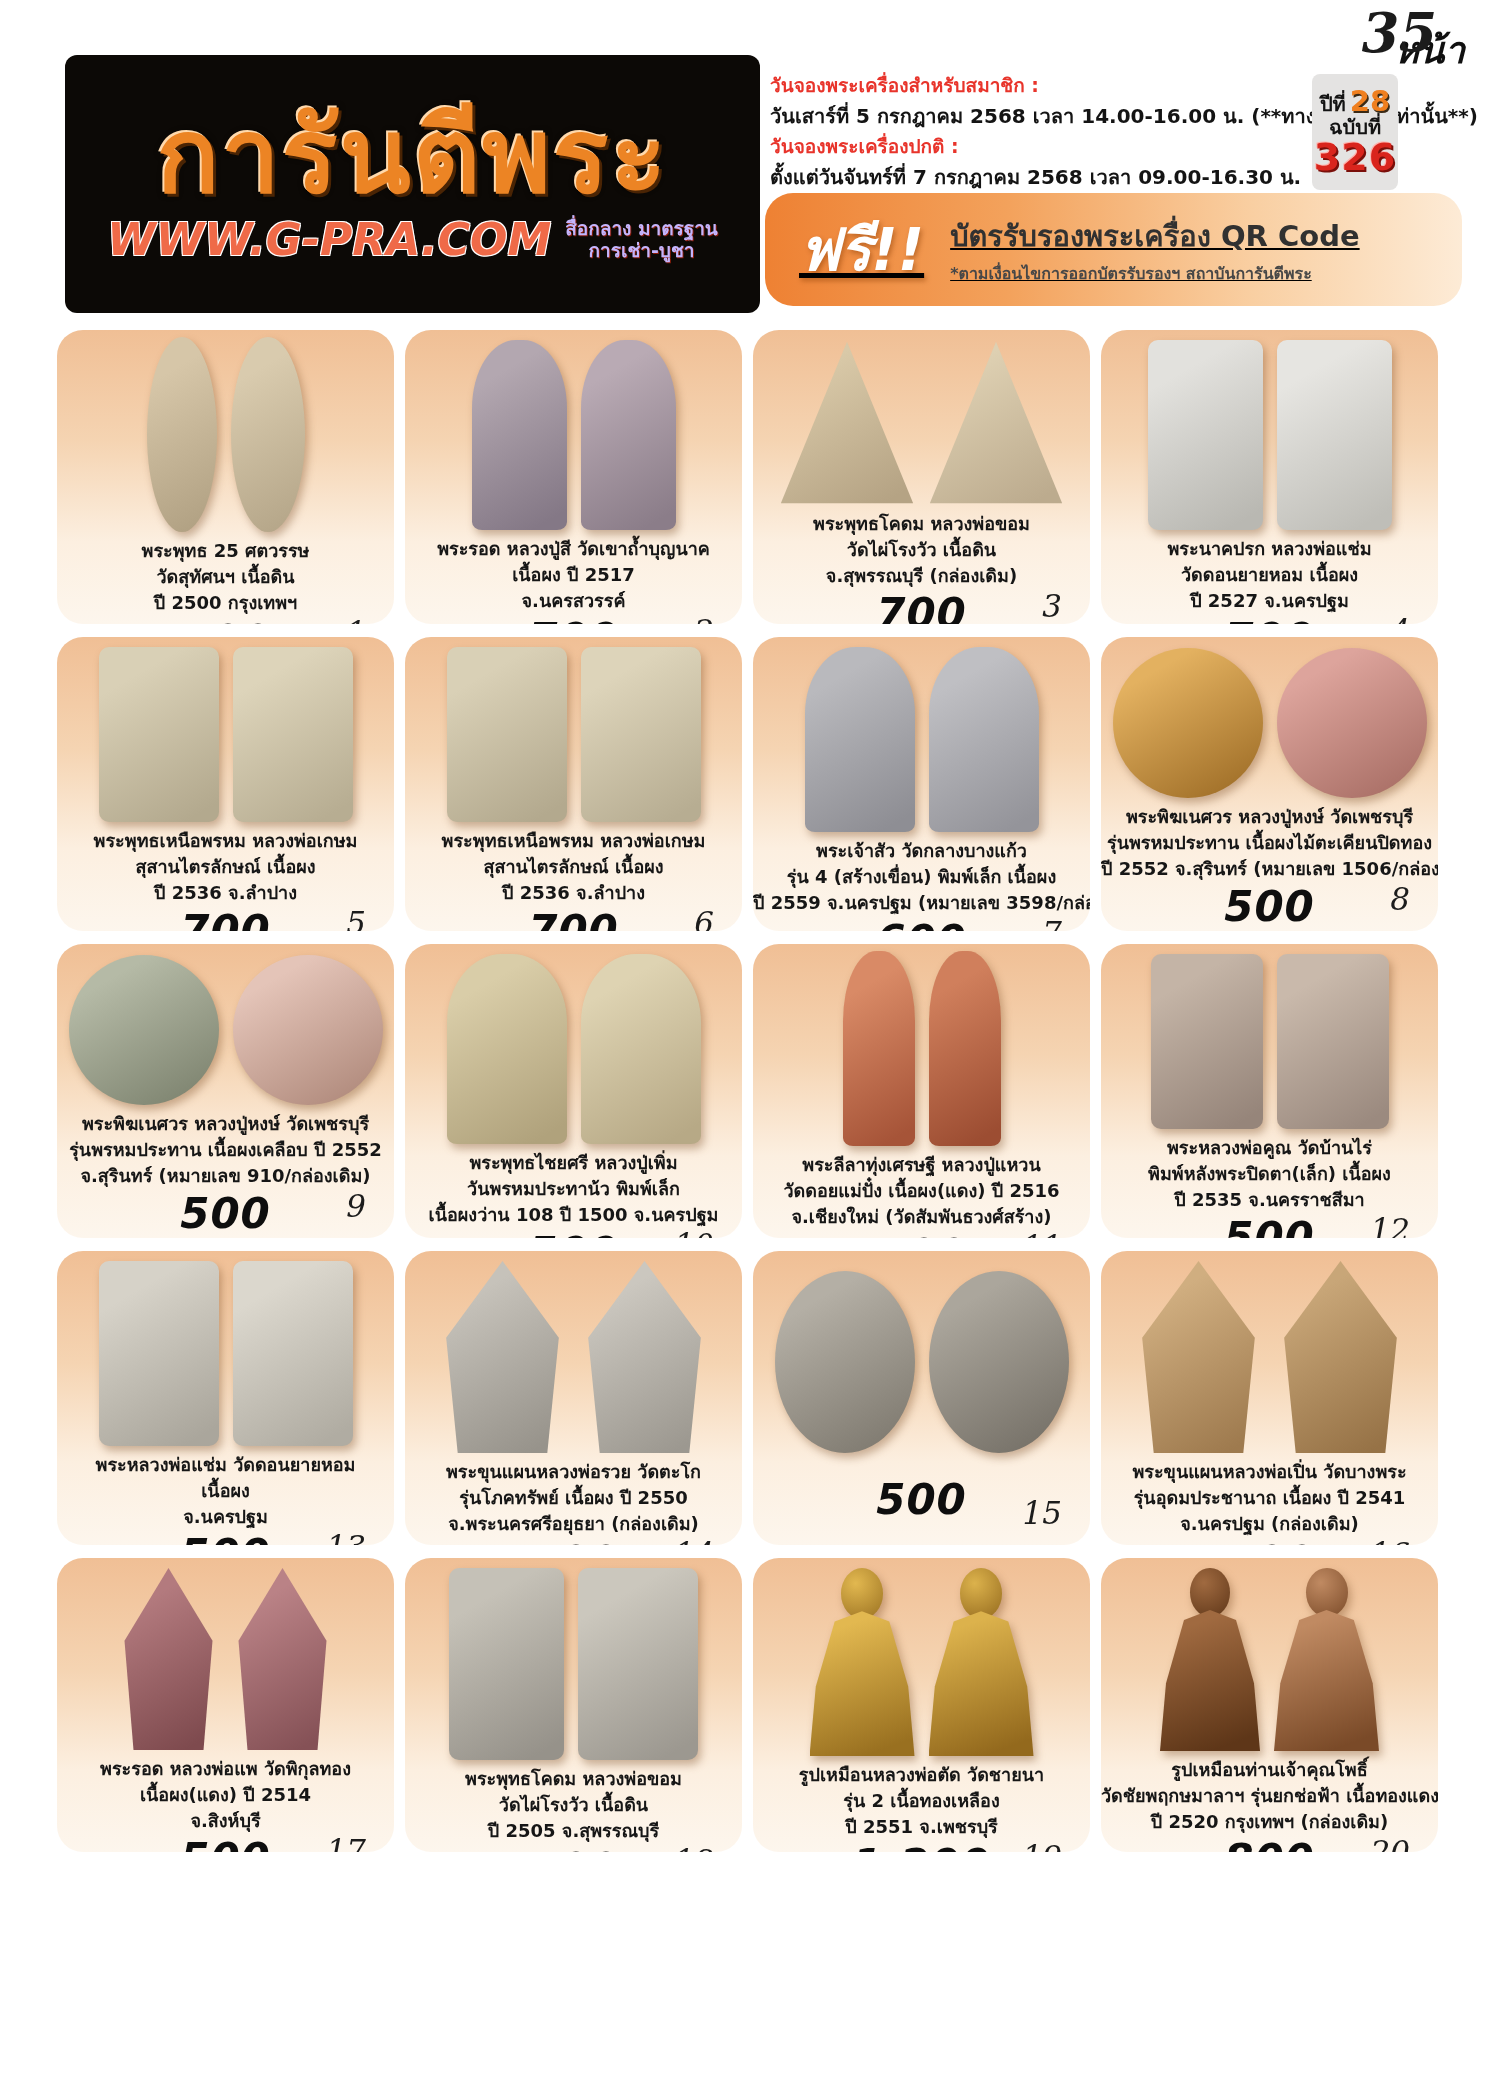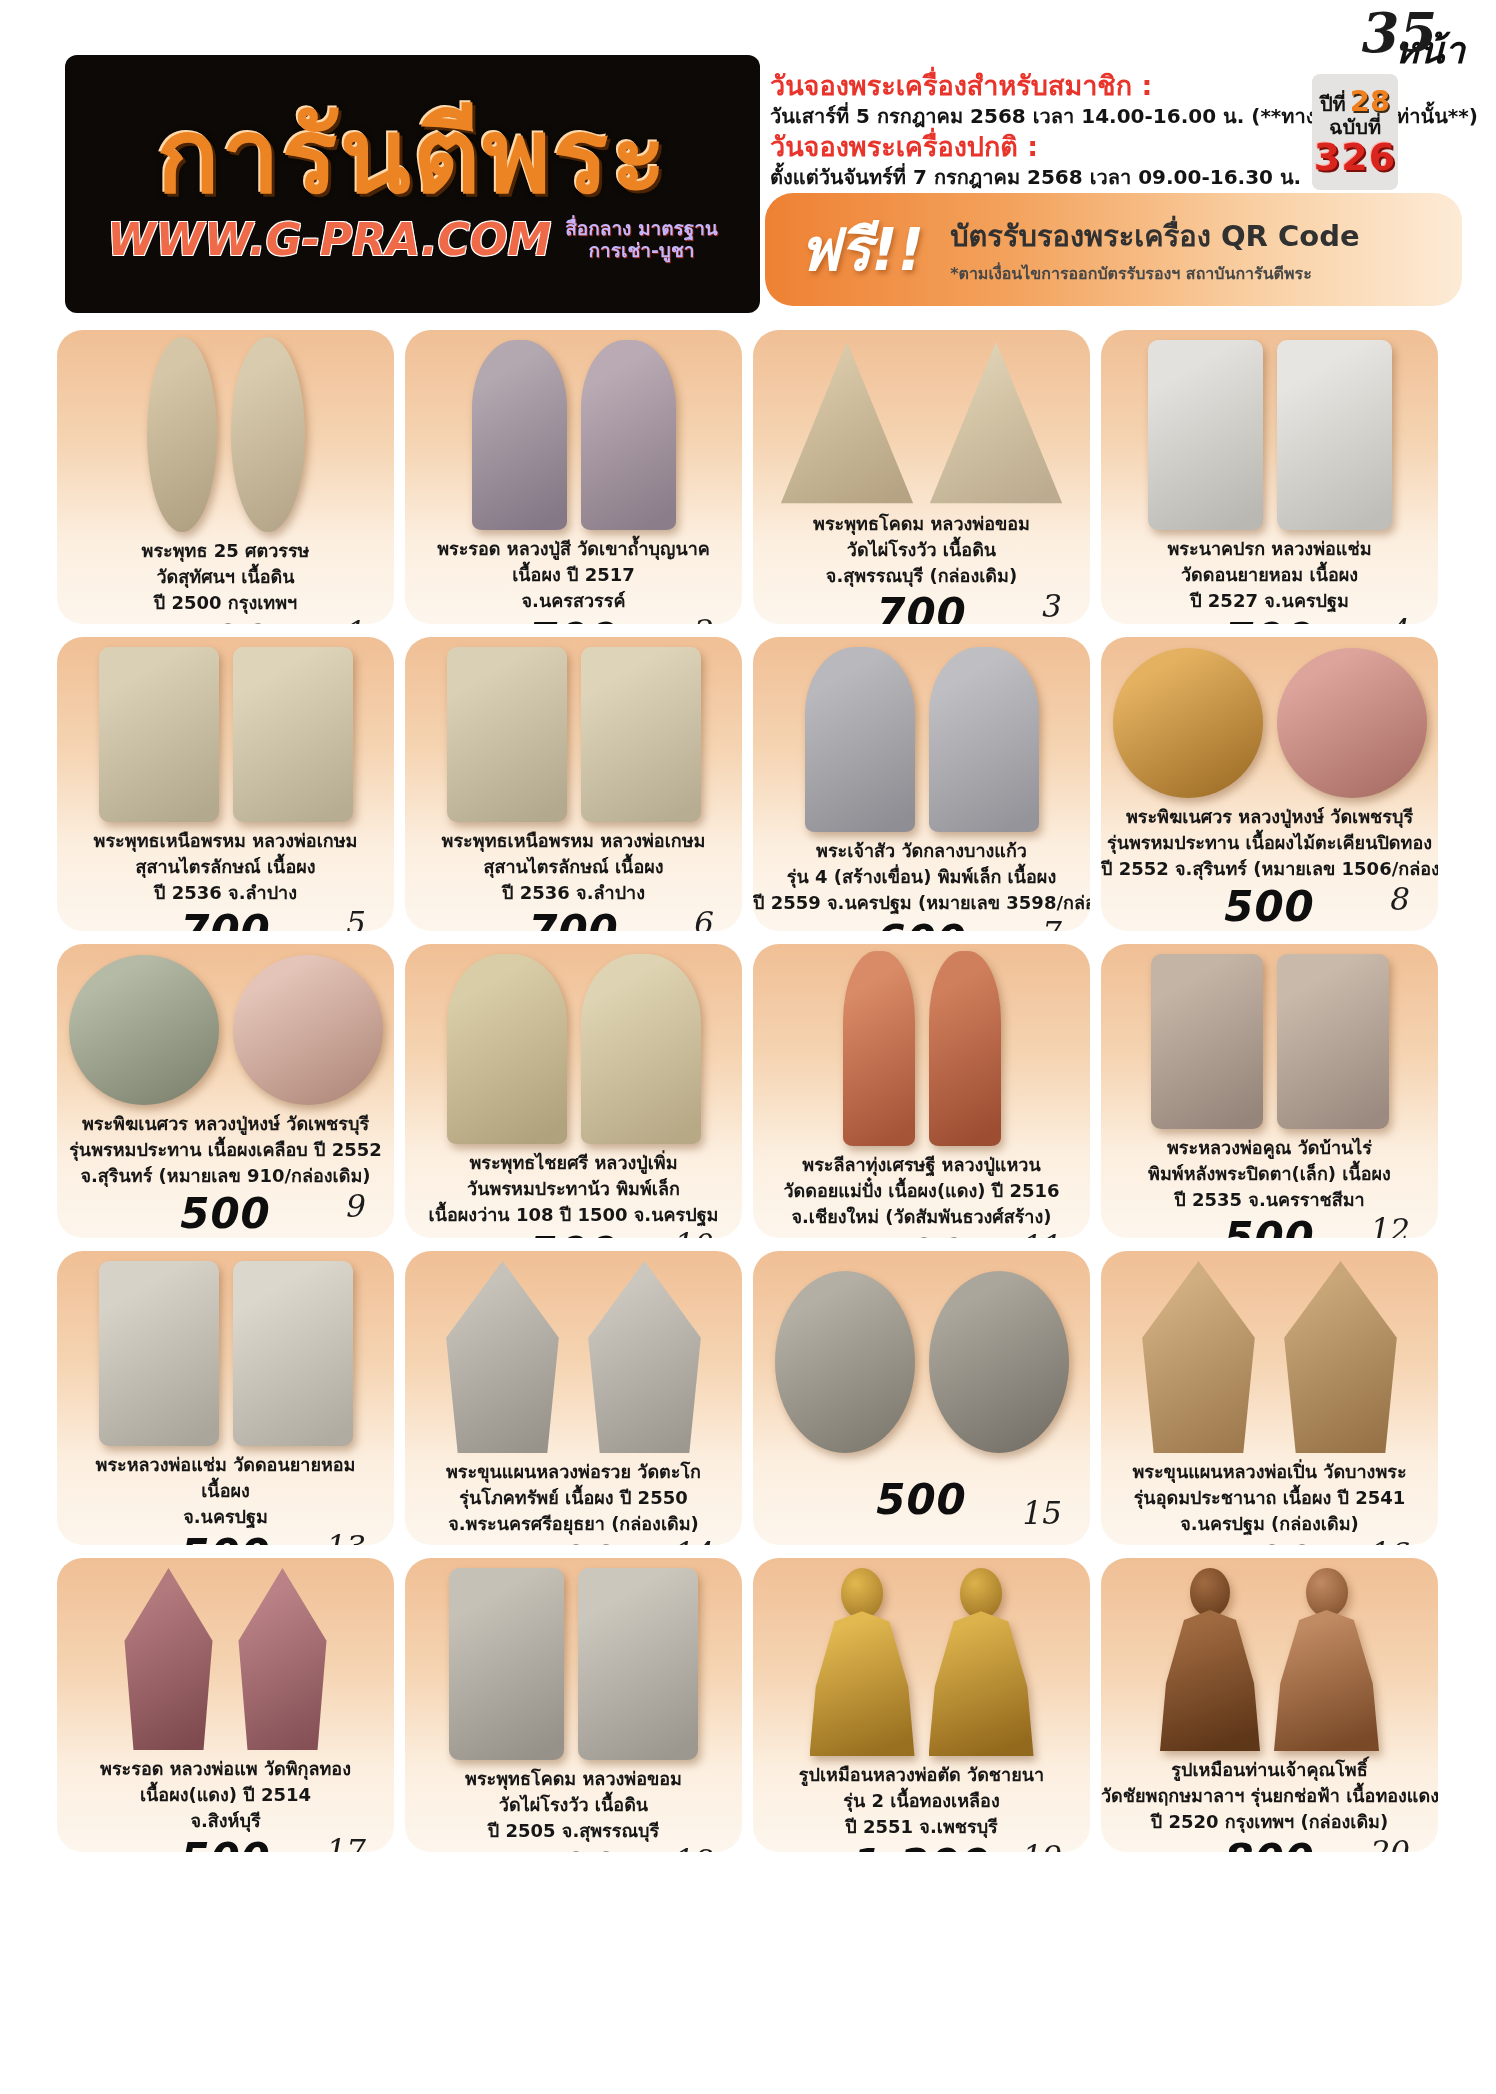--- a/index.html
+++ b/index.html
@@ -19,35 +19,35 @@
   .logo-tagline { display:flex; flex-direction:column; align-items:center; }
   .logo-tagline span { font-size:19px; font-weight:800; color:#c4b5fd;
     text-shadow:1px 1px 0 #8c1c0a; line-height:22px; white-space:nowrap; }
 
   .page-no { position:absolute; left:1250px; top:20px; width:215px; display:flex;
     justify-content:flex-end; align-items:baseline; gap:12px; font-style:italic; color:#101010; }
   .page-no .lbl { font-size:37px; font-weight:600; }
   .page-no .num { font-size:54px; font-weight:800; }
 
   .schedule { position:absolute; left:770px; top:70px; width:535px; }
-  .sched-label  { color:#e8342b; font-weight:800; font-size:27px; line-height:31px; white-space:nowrap; }
+  .sched-label  { color:#e8342b; font-weight:800; font-size:19px; line-height:31px; white-space:nowrap; }
   .sched-detail { color:#141414; font-weight:700; font-size:20px; line-height:30px; white-space:nowrap; }
 
   .issue-box { position:absolute; left:1312px; top:74px; width:86px; height:116px;
     background:#e4e3e2; border-radius:8px; display:flex; flex-direction:column;
     align-items:center; justify-content:center; line-height:1.05; }
   .issue-row1 { display:flex; align-items:baseline; gap:4px; }
   .issue-year-label, .issue-label { font-size:20px; font-weight:800; color:#131313; }
   .issue-year { font-size:29px; font-weight:900; color:#ef7f1f; text-shadow:1.5px 1.5px 0 #3a2a16; }
   .issue-no { font-size:38px; font-weight:700; color:#d9251d; letter-spacing:1px;
     text-shadow:2px 2px 0 #7a0f0a, -1px -1px 0 #ffb3ad; }
 
   .free-banner { position:absolute; left:765px; top:193px; width:697px; height:113px;
     border-radius:28px; display:flex; align-items:center; gap:26px; padding:0 34px;
-    background:linear-gradient(90deg,#ee8133 0%,#f3a25c 35%,#f9cfa2 70%,#fdebd6 100%); }
+    background:linear-gradient(90deg,#ee8133 0%,#f3a25c 35%,#f9cfa2 70%,#fdebd6 100%);text-decoration:underline; }
   .free-word { color:#ffffff; font-size:58px; font-weight:900; font-style:italic;
     text-shadow:2px 3px 5px rgba(130,55,0,.45); white-space:nowrap; }
   .banner-text { display:flex; flex-direction:column; gap:2px; }
   .banner-title { font-size:29px; font-weight:700; color:#313131; white-space:nowrap; }
   .banner-note { font-size:16px; font-weight:600; color:#474747; white-space:nowrap; }
 
   
   .grid { position:absolute; left:57px; top:330px; width:1385px;
     display:grid; grid-template-columns:repeat(4,337px); column-gap:11px; row-gap:13px; }
   .card { width:337px; height:294px; border-radius:26px; overflow:hidden;

